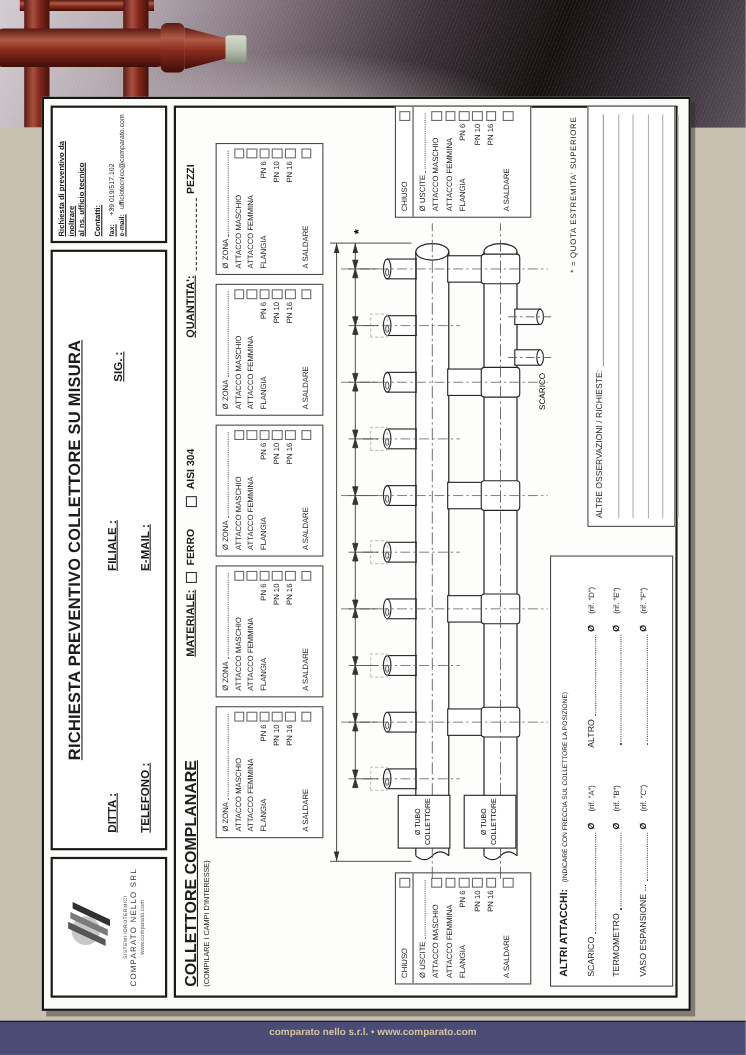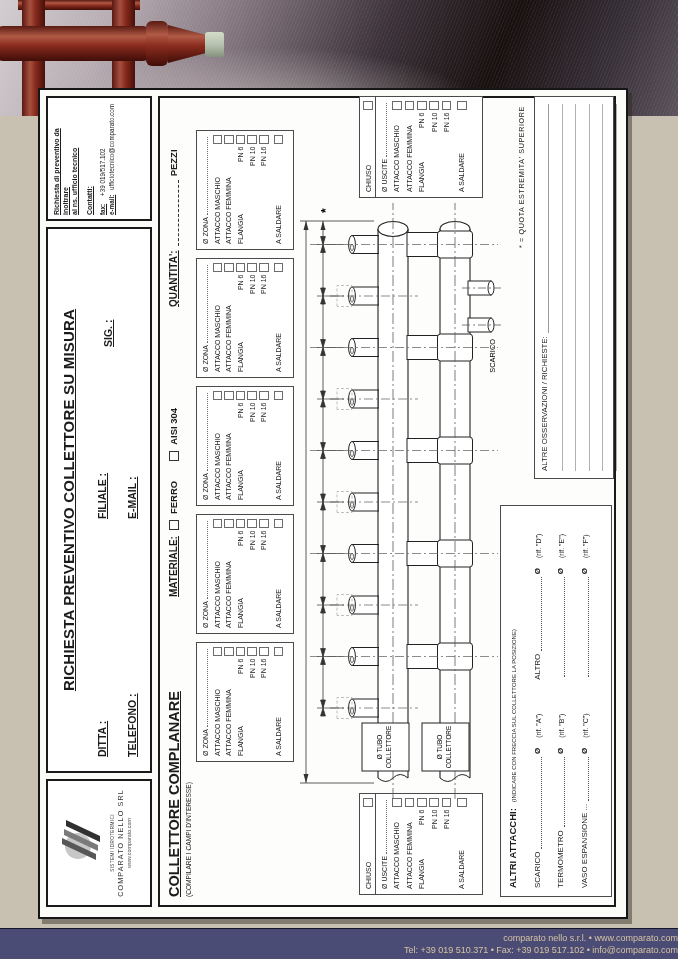--- a/index.html
+++ b/index.html
@@ -85,22 +85,22 @@
   .a-l1 { width:148px; display:flex; align-items:flex-end; }
   .a-l2 { width:118px; display:flex; align-items:flex-end; margin-left:14px; }
   
   .oss-box { position:absolute; left:426px; top:374px; width:383px; height:80px;
     border:1px solid #4a4a4a; background:#fff; box-sizing:border-box; padding:5px 7px; }
   .oss-label-row { display:flex; align-items:flex-end; font-size:7.8px; }
   .oss-line { flex:1; border-bottom:1px solid #999; height:4px; margin-left:3px; }
   .rule { border-bottom:1px solid #b0b0b0; height:12.6px; }
   
   .footer-bar { position:absolute; left:0; top:928px; width:678px; height:31px;
-    background:#4a4c76; border-top:1px solid #14142a; text-align:right;
-    color:#d6c2a2; font-size:9px; line-height:1.3; padding-top:4px; box-sizing:border-box; }
+    background:#4a4c76; border-top:1px solid #14142a; text-align:center;
+    color:#d6c2a2; font-size:9px; line-height:1.3; padding-top:4px; box-sizing:border-box;font-weight:bold; }
 </style>
 </head>
 <body>
 
 <div class="metal-band">
   <svg width="260" height="116" viewBox="0 0 260 116">
     <defs>
       <linearGradient id="pipeV" x1="0" y1="0" x2="1" y2="0">
         <stop offset="0" stop-color="#5a1a12"></stop>
           <stop offset="0.35" stop-color="#a8503f"></stop>
@@ -648,14 +648,13 @@
       <div class="rule"></div>
       <div class="rule"></div>
     </div>
   </div>
 
 </div>
 </div>
 
 <div class="footer-bar">
   <div>comparato nello s.r.l. • www.comparato.com</div>
-  <div>Tel: +39 019 510.371 • Fax: +39 019 517.102 • info@comparato.com</div>
 </div>
 
 </body></html>

